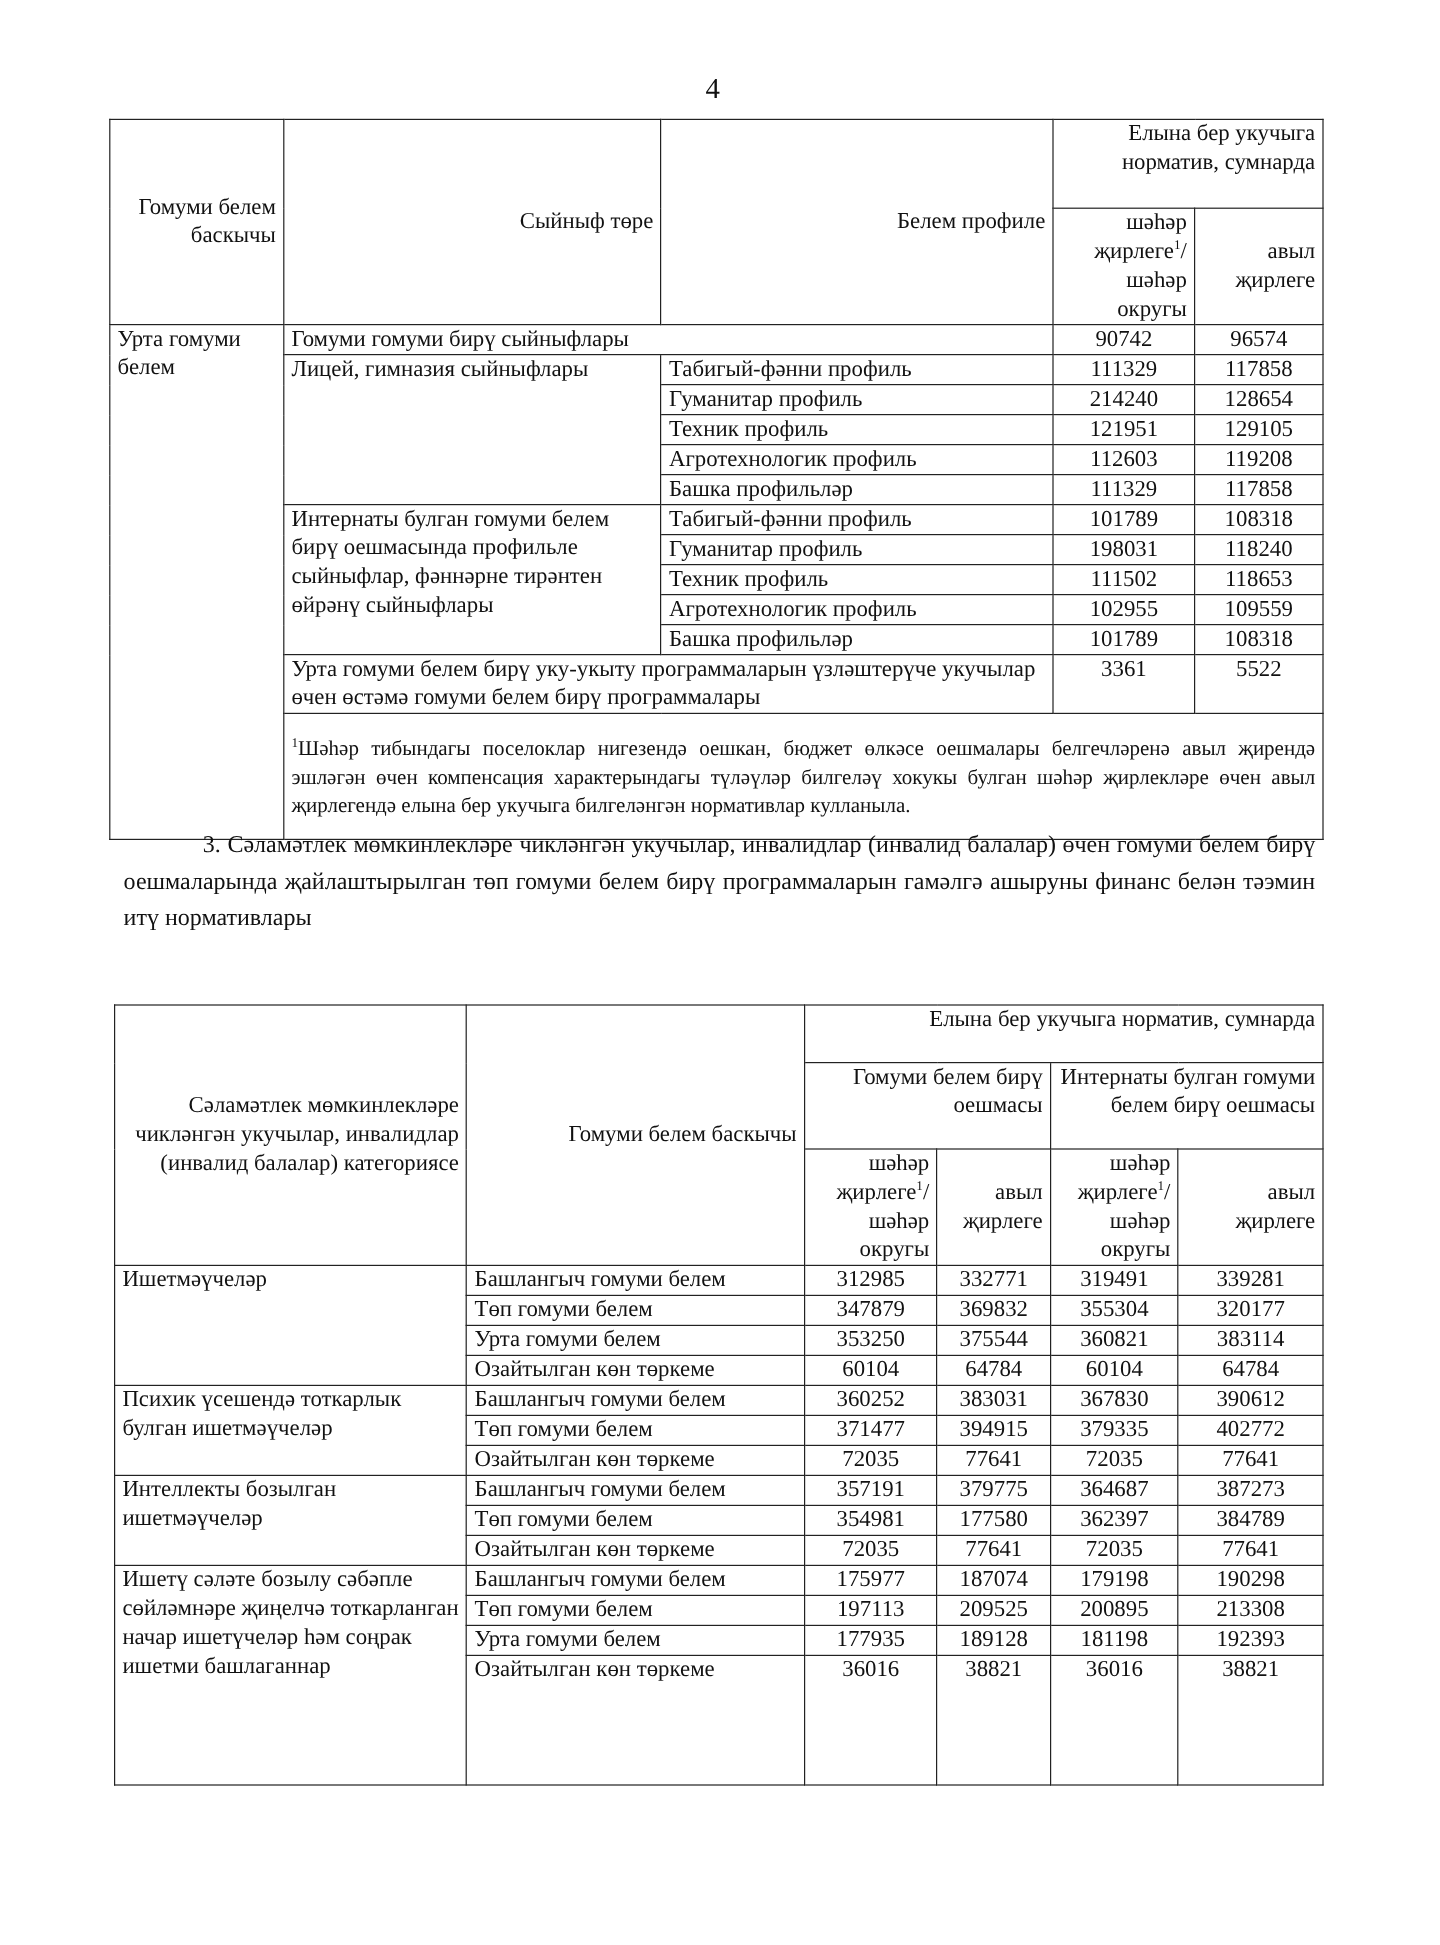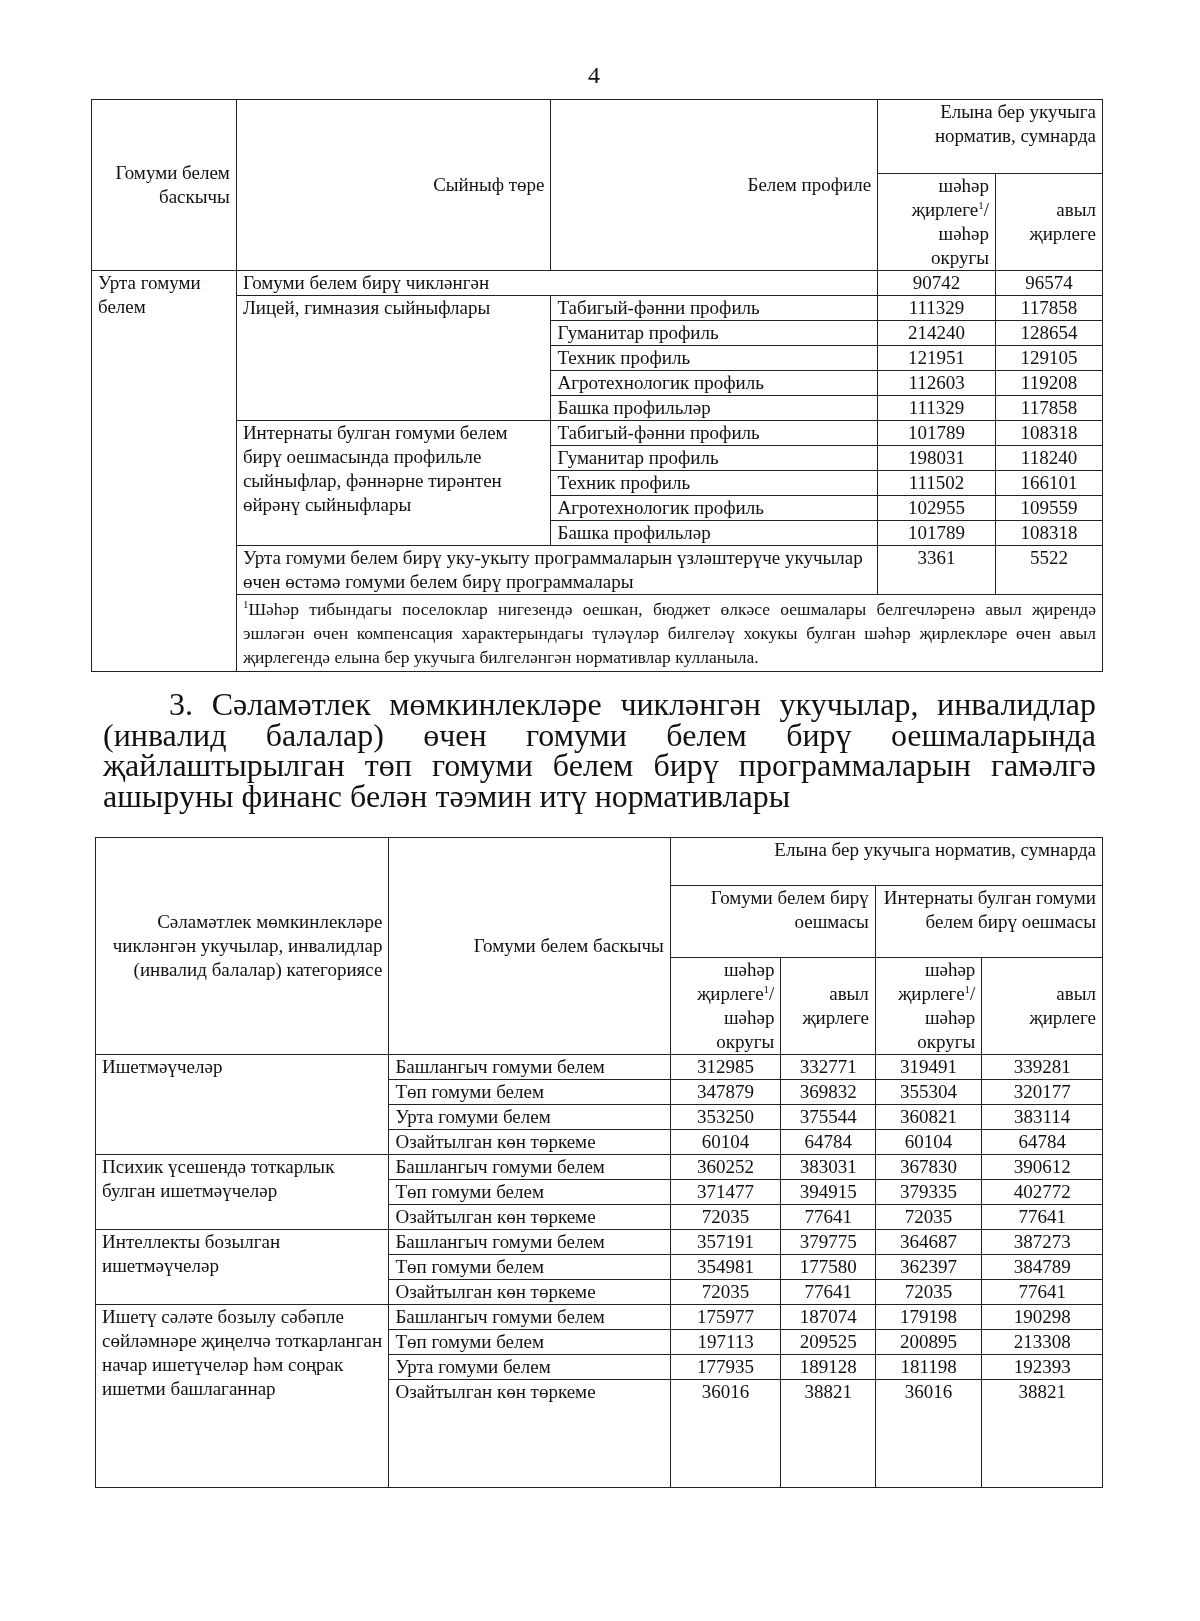--- a/index.html
+++ b/index.html
@@ -6,23 +6,23 @@
   body { width: 1200px; height: 1621px; position: relative; font-family: "Liberation Serif", serif; color: #111; overflow: hidden; }
   .page-num { position: absolute; top: 62px; left: 0; width: 1188px; text-align: center; font-size: 24px; }
   table { border-collapse: collapse; position: absolute; font-size: 19px; line-height: 24px; }
   td { border: 1.3px solid #222; padding: 0 6px; vertical-align: top; }
   .c { text-align: right; }
   .num { text-align: center; padding: 0 4px; }
   .mid { vertical-align: middle; }
   sup { font-size: 11px; vertical-align: super; line-height: 0; }
   #t1 { left: 91px; top: 99px; width: 1012px; }
   #t2 { left: 95px; top: 837px; width: 1008px; }
-  .para { position: absolute; left: 103px; top: 689px; width: 993px; font-size: 32px; line-height: 30.5px; text-align: justify; text-align-last: left; }
+  .para { position: absolute; left: 103px; top: 689px; width: 993px; font-size: 20px; line-height: 30.5px; text-align: justify; text-align-last: left; }
   .para .indent { display: inline-block; width: 66px; }
-  .footnote { font-size: 17.5px; line-height: 24px; text-align: justify; padding: 2px 6px; }
+  .footnote { font-size: 17.5px; line-height: 24px; text-align: justify; padding: 16px 6px; }
 </style>
 </head>
 <body>
 
 <div class="page-num">4</div>
 
 <table id="t1">
   <colgroup>
     <col style="width:145px">
       <col style="width:315px">
@@ -36,21 +36,21 @@
     <td rowspan="2" class="c mid"><span>Сыйныф төре</span></td>
     <td rowspan="2" class="c mid"><span>Белем профиле</span></td>
     <td colspan="2" class="c"><span>Елына бер укучыга норматив, сумнарда</span></td>
   </tr>
   <tr style="height:96px">
     <td class="c"><span>шәһәр җирлеге</span><sup>1</sup><span>/ шәһәр округы</span></td>
     <td class="c mid"><span>авыл җирлеге</span></td>
   </tr>
   <tr>
     <td rowspan="13"><span>Урта гомуми белем</span></td>
-    <td colspan="2">Гомуми белем бирү чикләнгән</td>
+    <td colspan="2">Гомуми гомуми бирү сыйныфлары</td>
     <td class="num">90742</td>
     <td class="num">96574</td>
   </tr>
   <tr>
     <td rowspan="5">Лицей, гимназия сыйныфлары</td>
     <td>Табигый-фәнни профиль</td>
     <td class="num">111329</td>
     <td class="num">117858</td>
   </tr>
   <tr>
@@ -80,21 +80,21 @@
     <td class="num">108318</td>
   </tr>
   <tr>
     <td>Гуманитар профиль</td>
     <td class="num">198031</td>
     <td class="num">118240</td>
   </tr>
   <tr>
     <td>Техник профиль</td>
     <td class="num">111502</td>
-    <td class="num">166101</td>
+    <td class="num">118653</td>
   </tr>
   <tr>
     <td>Агротехнологик  профиль</td>
     <td class="num">102955</td>
     <td class="num">109559</td>
   </tr>
   <tr>
     <td>Башка профильләр</td>
     <td class="num">101789</td>
     <td class="num">108318</td>

